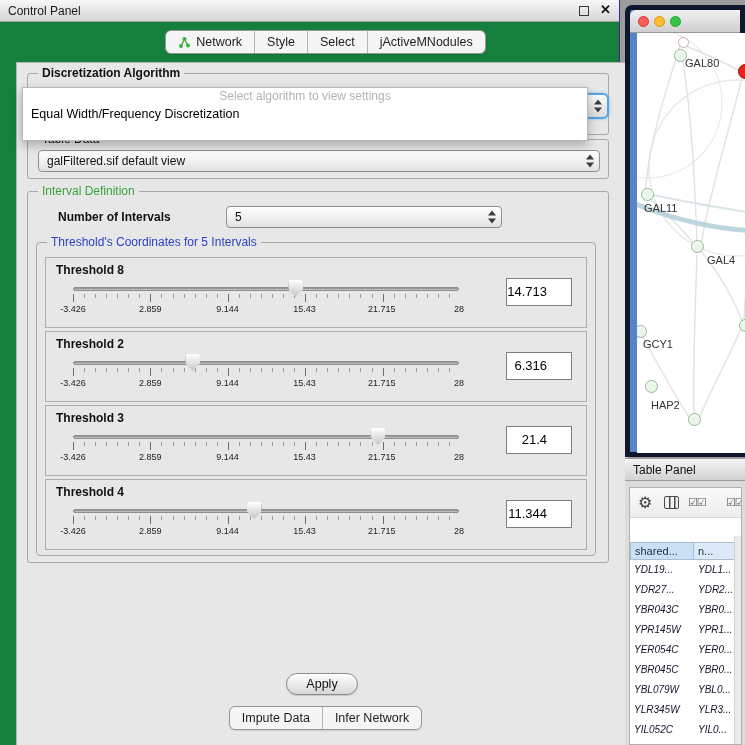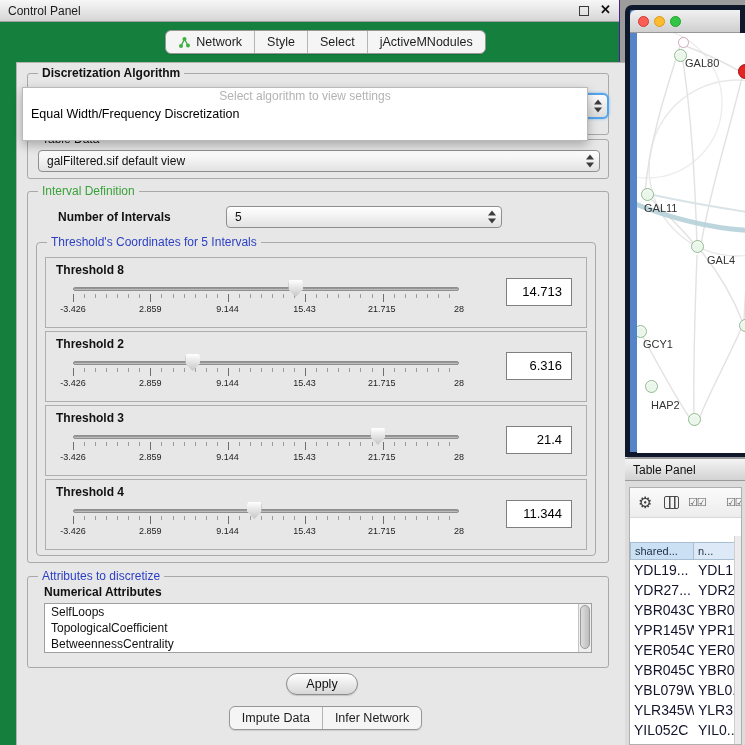--- a/index.html
+++ b/index.html
@@ -52,21 +52,21 @@
   .popup-placeholder { height:17px; text-align:center; color:#b3b3b3; font-size:12px; line-height:17px; }
   .popup-item { height:18px; line-height:18px; font-size:12.5px; color:#000; padding-left:8px; cursor:pointer; }
   .popup-item.bold { font-weight:bold; }
 
   
   .thr-wrap { position:absolute; left:8px; top:50px; width:560px; height:314px; border:1px solid #a9a9a9; border-radius:4px; }
   .thr-panel { position:relative; width:542px; height:71px; margin:0 auto 3px auto; border:1px solid #aeaeae; background:#e7e7e7; }
   .thr-panel:first-of-type { margin-top:14px; }
   .thr-label { position:absolute; left:10px; top:5px; font-size:12px; font-weight:bold; color:#111; }
   .thr-value { position:absolute; right:14px; top:20px; width:66px; height:28px; background:#fff;
-    border:1px solid #7f7f7f; font-size:13px; color:#000; text-align:right; line-height:26px; padding-right:9px; }
+    border:1px solid #7f7f7f; font-size:13px; color:#000; text-align:right; line-height:26px; padding-right:24px; }
   .slider { position:absolute; left:20px; top:22px; width:400px; height:46px; }
   .track-area { position:absolute; left:7px; right:7px; top:0; height:46px; }
   .groove { position:absolute; left:0; right:0; top:7px; height:4px; background:#c2c2c2;
     border:1px solid #8f8f8f; border-radius:2px; box-shadow:inset 0 1px 1px rgba(0,0,0,.25); }
   .ticks { position:absolute; left:0; right:0; top:14px; height:8px;
     background-image:
       repeating-linear-gradient(to right, #6e6e6e 0 1px, transparent 1px 20%),
       repeating-linear-gradient(to right, #9b9b9b 0 1px, transparent 1px 2.857%);
     background-size:calc(100% + 1px) 8px, calc(100% + 1px) 4px;
     background-repeat:no-repeat; background-position:0 0,0 0; }
@@ -116,21 +116,21 @@
   .columns-icon { position:absolute; left:34px; top:8px; width:15px; height:13px; border:1.5px solid #4a4a4a; border-radius:2px;
     background-image:linear-gradient(#4a4a4a,#4a4a4a),linear-gradient(#4a4a4a,#4a4a4a);
     background-size:1.5px 100%,1.5px 100%; background-position:4px 0,8.5px 0; background-repeat:no-repeat; cursor:pointer; }
   .checks-glyph { position:absolute; top:8px; font-size:11px; color:#555; letter-spacing:-1px; cursor:pointer; }
   .tp-gap { height:24px; background:#fff; }
   .tp-header { display:flex; height:18px; }
   .tp-hcell { font-size:11px; color:#22324a; line-height:17px; padding-left:4px; border:1px solid #a8bed2; overflow:hidden; white-space:nowrap; }
   .tp-hcell.c1 { width:64px; background:#cbe0f2; }
   .tp-hcell.c2 { flex:1; background:#dde9f6; border-left:none; }
   .tp-row { display:flex; height:20px; cursor:pointer; }
-  .tp-cell { font-size:14px; color:#14142c; line-height:20px; padding-left:4px; overflow:hidden; white-space:nowrap; }
+  .tp-cell { font-size:10px; color:#14142c; line-height:20px; padding-left:4px; overflow:hidden; white-space:nowrap;font-style:italic; }
   .tp-cell.c1 { width:64px; }
   .tp-cell.c2 { flex:1; }
   .tp-scroll { position:absolute; right:0; top:48px; bottom:0; width:7px; background:#ececec; border-left:1px solid #cfcfcf; }
 
   .network-icon { width:13px; height:13px; }
 </style>
 </head>
 <body>
 
 <div class="control-panel">
@@ -276,32 +276,20 @@
                 <span style="left:100%">28</span>
               </div>
             </div>
           </div>
           <div class="thr-value">11.344</div>
         </div>
 
       </div>
     </div>
 
-    <div class="group" style="left:10px; top:513px; width:582px; height:92px;">
-      <span class="glabel blue">Attributes to discretize</span>
-      <span class="attr-sub">Numerical Attributes</span>
-      <div class="attr-list">
-        <div class="attr-item">SelfLoops</div>
-        <div class="attr-item">TopologicalCoefficient</div>
-        <div class="attr-item">BetweennessCentrality</div>
-        <div class="attr-scroll">
-            <div class="attr-thumb"></div>
-          </div>
-      </div>
-    </div>
 
     <div class="apply-btn">Apply</div>
   </div>
 
   <div class="tabbar bottom">
     <div class="seg-group">
       <div class="seg">
           <span>Impute Data</span>
         </div>
       <div class="seg">

